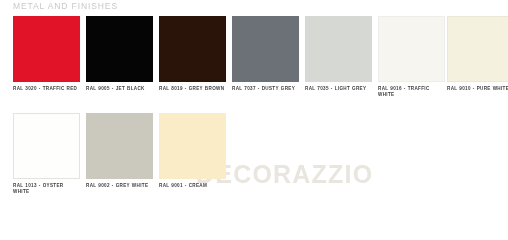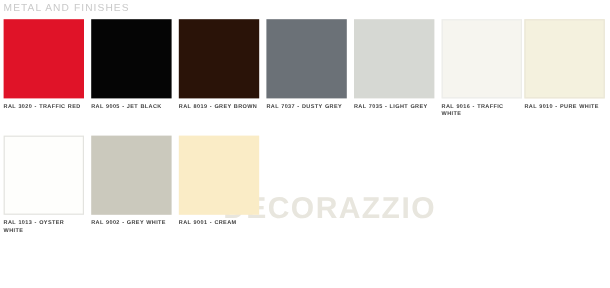--- a/index.html
+++ b/index.html
@@ -12,20 +12,21 @@
     background: #ffffff;
     font-family: "Liberation Sans", sans-serif;
     overflow: hidden;
     position: relative;
   }
   #page {
     position: relative;
     width: 432px;
     height: 199px;
     background: #ffffff;
+    margin-left: 10px;
   }
   .section-title {
     position: absolute;
     left: 3px;
     top: 1px;
     font-size: 8.5px;
     letter-spacing: 0.9px;
     color: #c9c9c9;
     font-weight: 400;
     white-space: nowrap;

